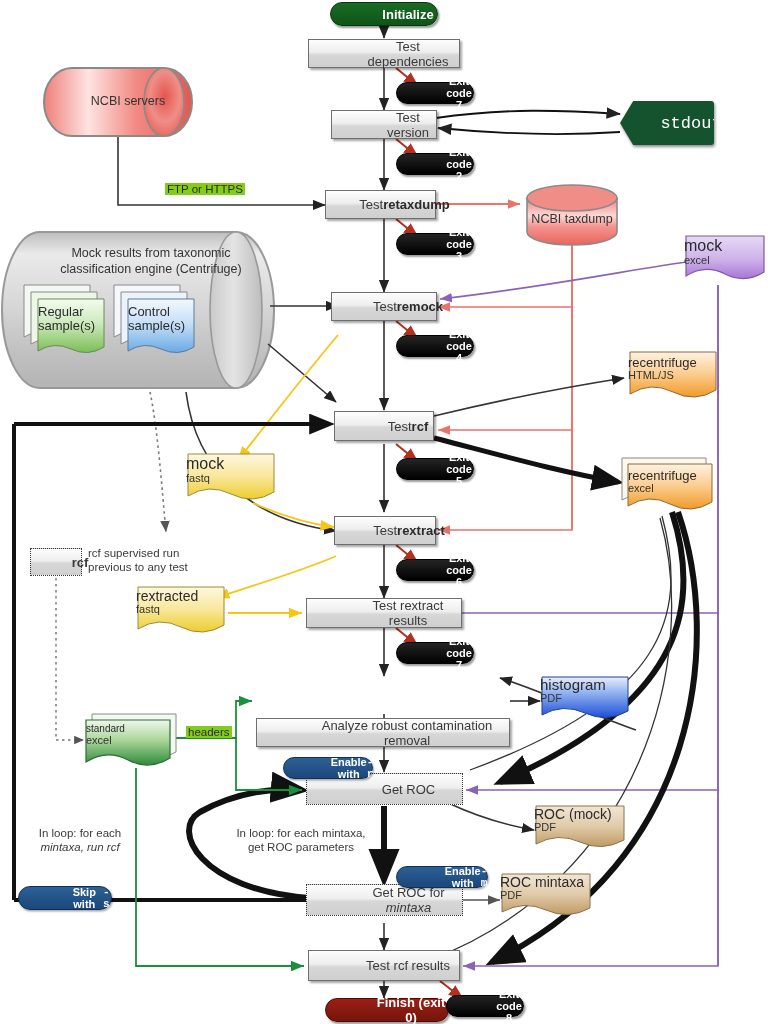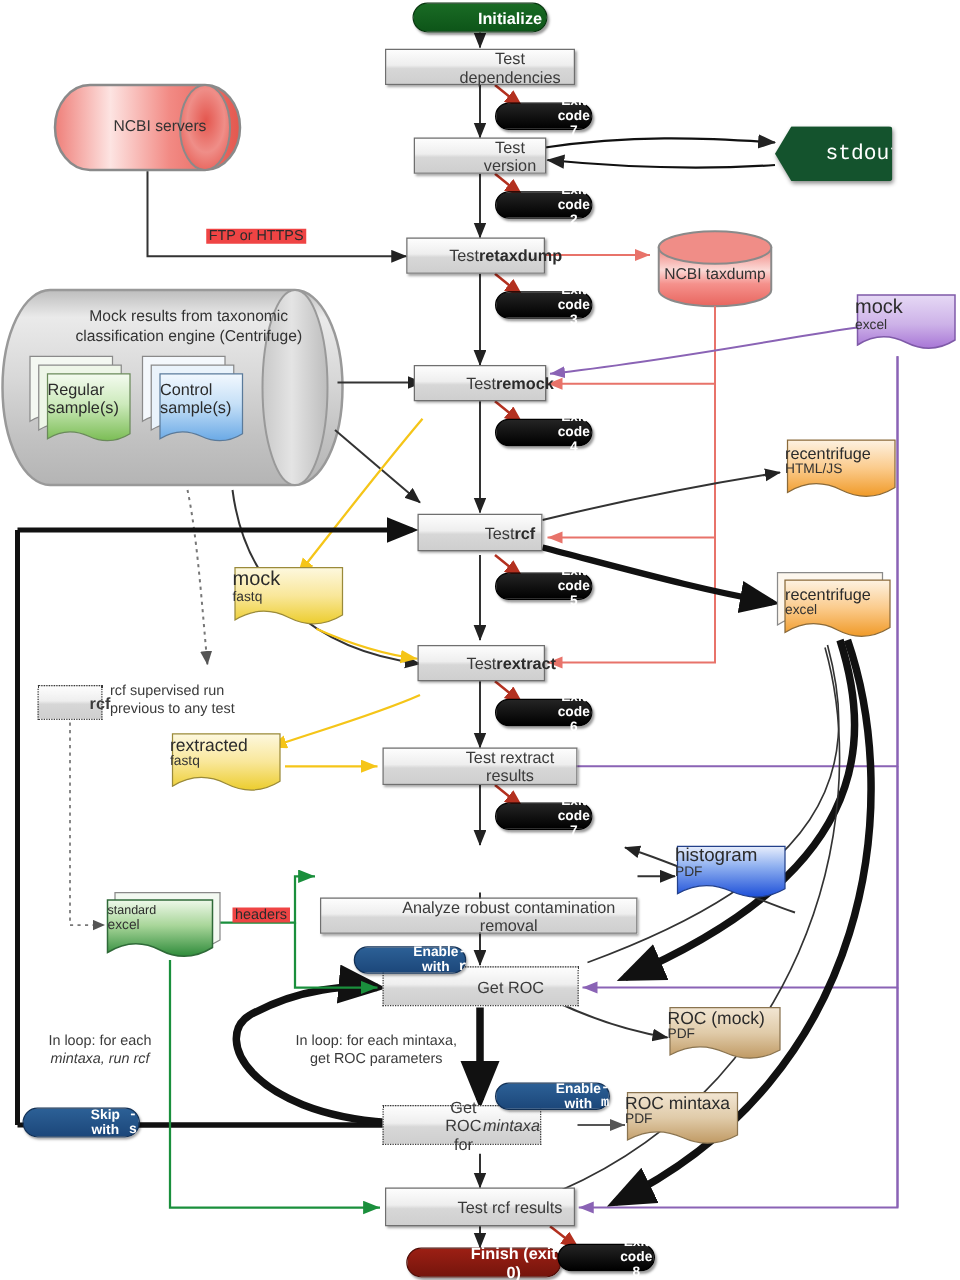--- a/index.html
+++ b/index.html
@@ -46,21 +46,21 @@
 
   
   .doc{position:absolute;}
   .docshape{position:absolute;left:0;top:0;width:100%;height:100%;}
   .doclabel{position:absolute;left:0;width:100%;text-align:left;line-height:1.05;}
   .doclabel .t1{display:block;font-size:16px;color:#2b2b2b;}
   .doclabel .t2{display:block;font-size:11px;color:#333;}
 
   .note{position:absolute;color:#3a3a3a;font-size:11.5px;line-height:1.25;text-align:center;}
   .note.left{text-align:left;}
-  .edgelabel{position:absolute;font-size:11.5px;color:#2b2b2b;background:#ef4444;padding:0 2px;}
+  .edgelabel{position:absolute;font-size:11.5px;color:#2b2b2b;background:#84cc16;padding:0 2px;}
 </style>
 </head>
 <body>
 
 <div id="stage">
 
   <svg id="wires" viewBox="0 0 768 1024">
     <defs>
       <marker id="ar-blk" markerWidth="9" markerHeight="9" refX="7.5" refY="3.2" orient="auto">
         <path d="M0,0 L8,3.2 L0,6.4 z" fill="#222"></path>
@@ -291,21 +291,21 @@
   <div class="node term exit" style="left:396px;top:559px;width:78px;height:22px;">Exit code 6</div>
 
   <div class="node proc" style="left:306px;top:598px;width:156px;height:30px;">Test rextract results</div>
 
   <div class="node term exit" style="left:396px;top:642px;width:78px;height:22px;">Exit code 7</div>
 
   <div class="node proc" style="left:256px;top:718px;width:254px;height:29px;">Analyze robust contamination removal</div>
 
   <div class="node proc dashed" style="left:306px;top:773px;width:157px;height:32px;">Get ROC</div>
 
-  <div class="node proc dashed" style="left:306px;top:884px;width:127px;height:32px;">
+  <div class="node proc dashed" style="left:306px;top:884px;width:157px;height:32px;flex-direction:column;">
     <span>Get ROC for </span>
       <i>mintaxa</i>
   </div>
 
   <div class="node proc" style="left:308px;top:950px;width:152px;height:31px;">Test rcf results</div>
 
   <div class="node term finish" style="left:325px;top:998px;width:124px;height:24px;">Finish (exit 0)</div>
 
   <div class="node term exit" style="left:446px;top:995px;width:78px;height:22px;">Exit code 8</div>
 

